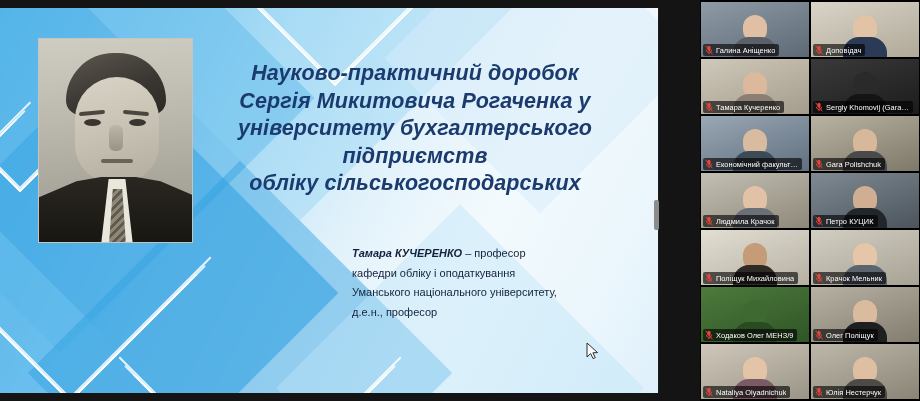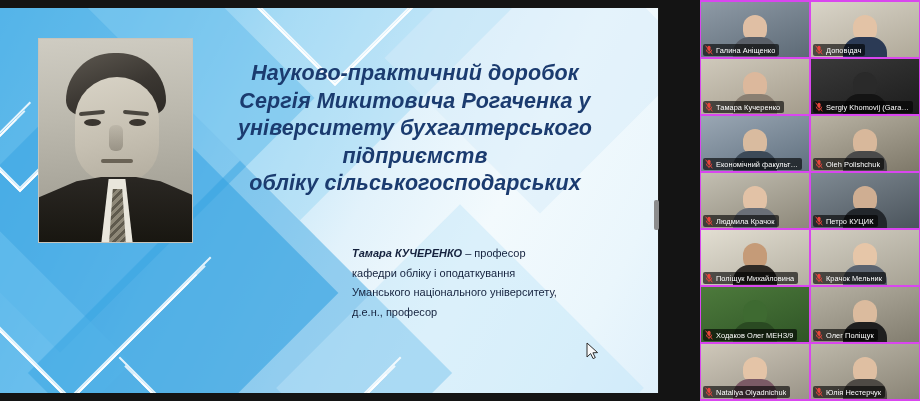--- a/index.html
+++ b/index.html
@@ -95,21 +95,21 @@
   #cursor { position:absolute; left:586px; top:334px; width:14px; height:18px; }
 
   
   #stage-scroll { position:absolute; left:654px; top:8px; width:5px; height:385px;
                   background:rgba(255,255,255,.04); }
   #stage-scroll .thumb { position:absolute; left:0; top:192px; width:5px; height:30px;
                   background:#8c8c8c; border-radius:2px; }
 
   
   #grid { position:absolute; left:700px; top:0; width:220px; height:401px;
-          background:#d946ef; display:grid; grid-template-columns:1fr 1fr;
+          background:#000000; display:grid; grid-template-columns:1fr 1fr;
           grid-auto-rows:55px; gap:2px 2px; padding:2px 1px; align-content:start; }
 
   .tile { position:relative; overflow:hidden; background:#2b2b2b; }
   .tile.active { outline:2px solid #2fe37a; outline-offset:-2px; }
 
   .tile .bg { position:absolute; inset:0; }
   .tile .person { position:absolute; left:50%; bottom:0; transform:translateX(-50%);
                   width:40px; height:42px; }
   .tile .head { position:absolute; left:50%; top:0; transform:translateX(-50%);
                 width:24px; height:26px; border-radius:12px 12px 10px 10px; }
@@ -273,21 +273,21 @@
           <div class="head" style="background:#d8b89b"></div>
           <div class="torso" style="background:#4a4a4a"></div>
         </div>
         <div class="namebar">
           <svg class="mic" viewBox="0 0 10 12">
             <rect x="3.1" y="0.6" width="3.8" height="6.4" rx="1.9" fill="#e8463c"></rect>
             <path d="M1.6 5.6 a3.4 3.4 0 0 0 6.8 0" fill="none" stroke="#e8463c" stroke-width="1.1"></path>
             <rect x="4.4" y="8.6" width="1.2" height="2.6" fill="#e8463c"></rect>
             <line x1="0.8" y1="0.6" x2="9.2" y2="11.4" stroke="#e8463c" stroke-width="1.2"></line>
           </svg>
-          <span class="nm">Oleh Polishchuk</span>
+          <span class="nm">Gara Polishchuk</span>
         </div>
       </div>
       <div class="tile">
         <div class="bg" style="background:linear-gradient(160deg,#c3bfb2,#8d887a)"></div>
         <div class="person">
           <div class="head" style="background:#e2c2a6"></div>
           <div class="torso" style="background:#6a6f78"></div>
         </div>
         <div class="namebar">
           <svg class="mic" viewBox="0 0 10 12">

